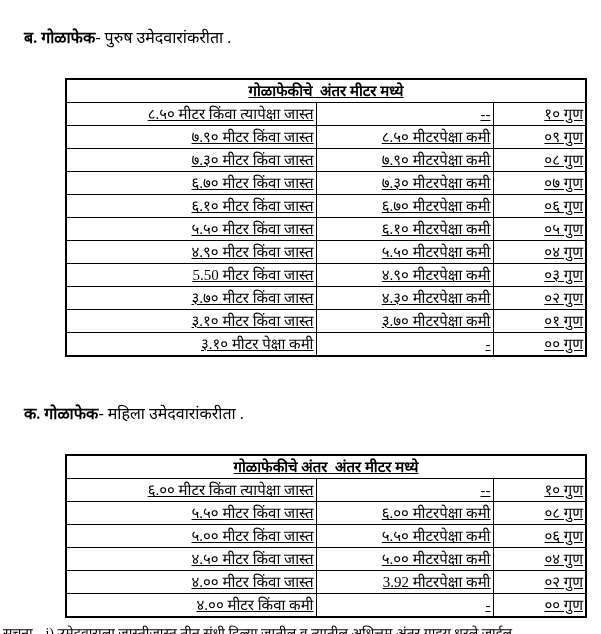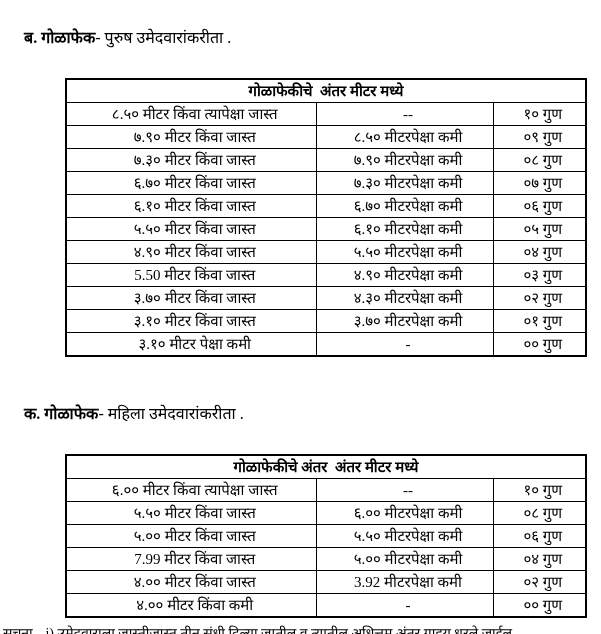--- a/index.html
+++ b/index.html
@@ -26,29 +26,30 @@
   }
   .heading .bold {
     font-weight: bold;
   }
   table.score-table {
     border-collapse: collapse;
     table-layout: fixed;
     width: 520px;
     margin: 7px 0 0 65px;
     border: 2px solid #000;
+    text-decoration: underline;
   }
   table.score-table th,
   table.score-table td {
     border: 1px solid #000;
     font-size: 15px;
     line-height: 16px;
     height: 22px;
     padding: 0 2px 0 9px;
-    text-align: center;
+    text-align: right;
     vertical-align: middle;
     white-space: pre-wrap;
     overflow: hidden;
   }
   table.score-table th {
     font-weight: bold;
     text-align: center;
     padding: 0;
   }
   .heading.second {
@@ -172,21 +173,21 @@
     <td>५.५० मीटर किंवा जास्त</td>
     <td>६.०० मीटरपेक्षा कमी</td>
     <td>०८ गुण</td>
   </tr>
         <tr>
     <td>५.०० मीटर किंवा जास्त</td>
     <td>५.५० मीटरपेक्षा कमी</td>
     <td>०६ गुण</td>
   </tr>
         <tr>
-    <td>7.99 मीटर किंवा जास्त</td>
+    <td>४.५० मीटर किंवा जास्त</td>
     <td>५.०० मीटरपेक्षा कमी</td>
     <td>०४ गुण</td>
   </tr>
         <tr>
     <td>४.०० मीटर किंवा जास्त</td>
     <td>3.92 मीटरपेक्षा कमी</td>
     <td>०२ गुण</td>
   </tr>
         <tr>
     <td>४.०० मीटर किंवा कमी</td>

